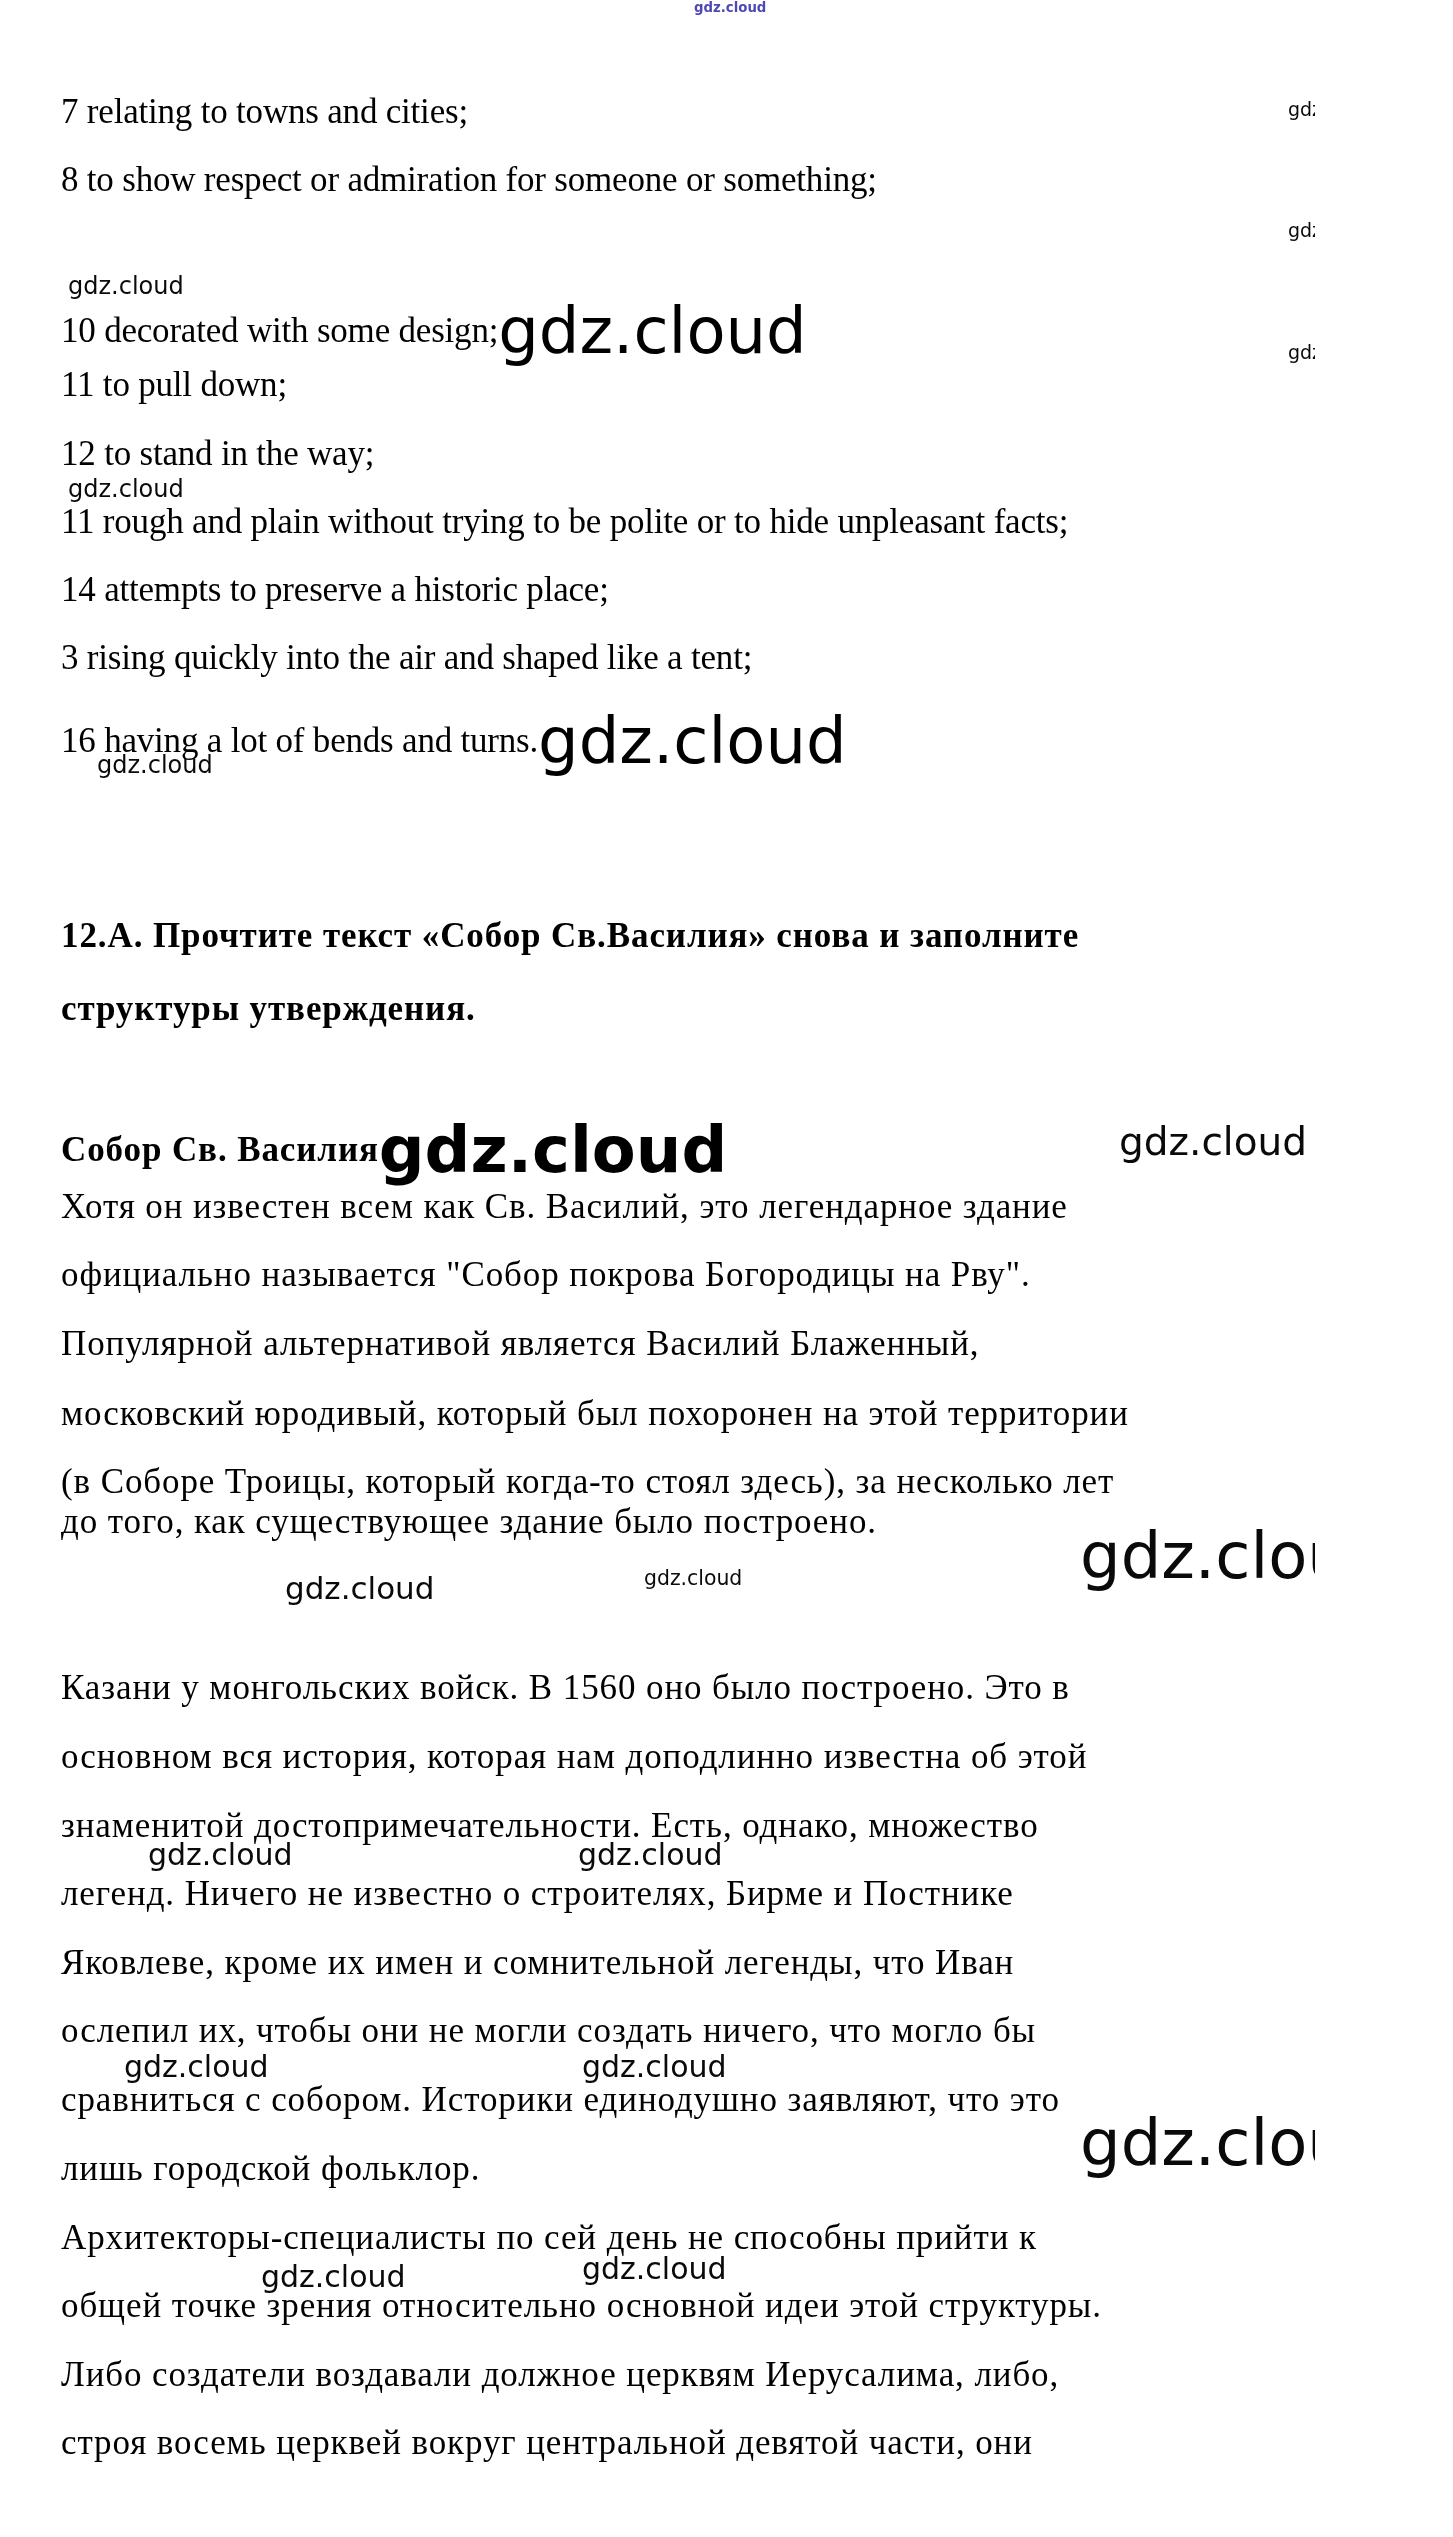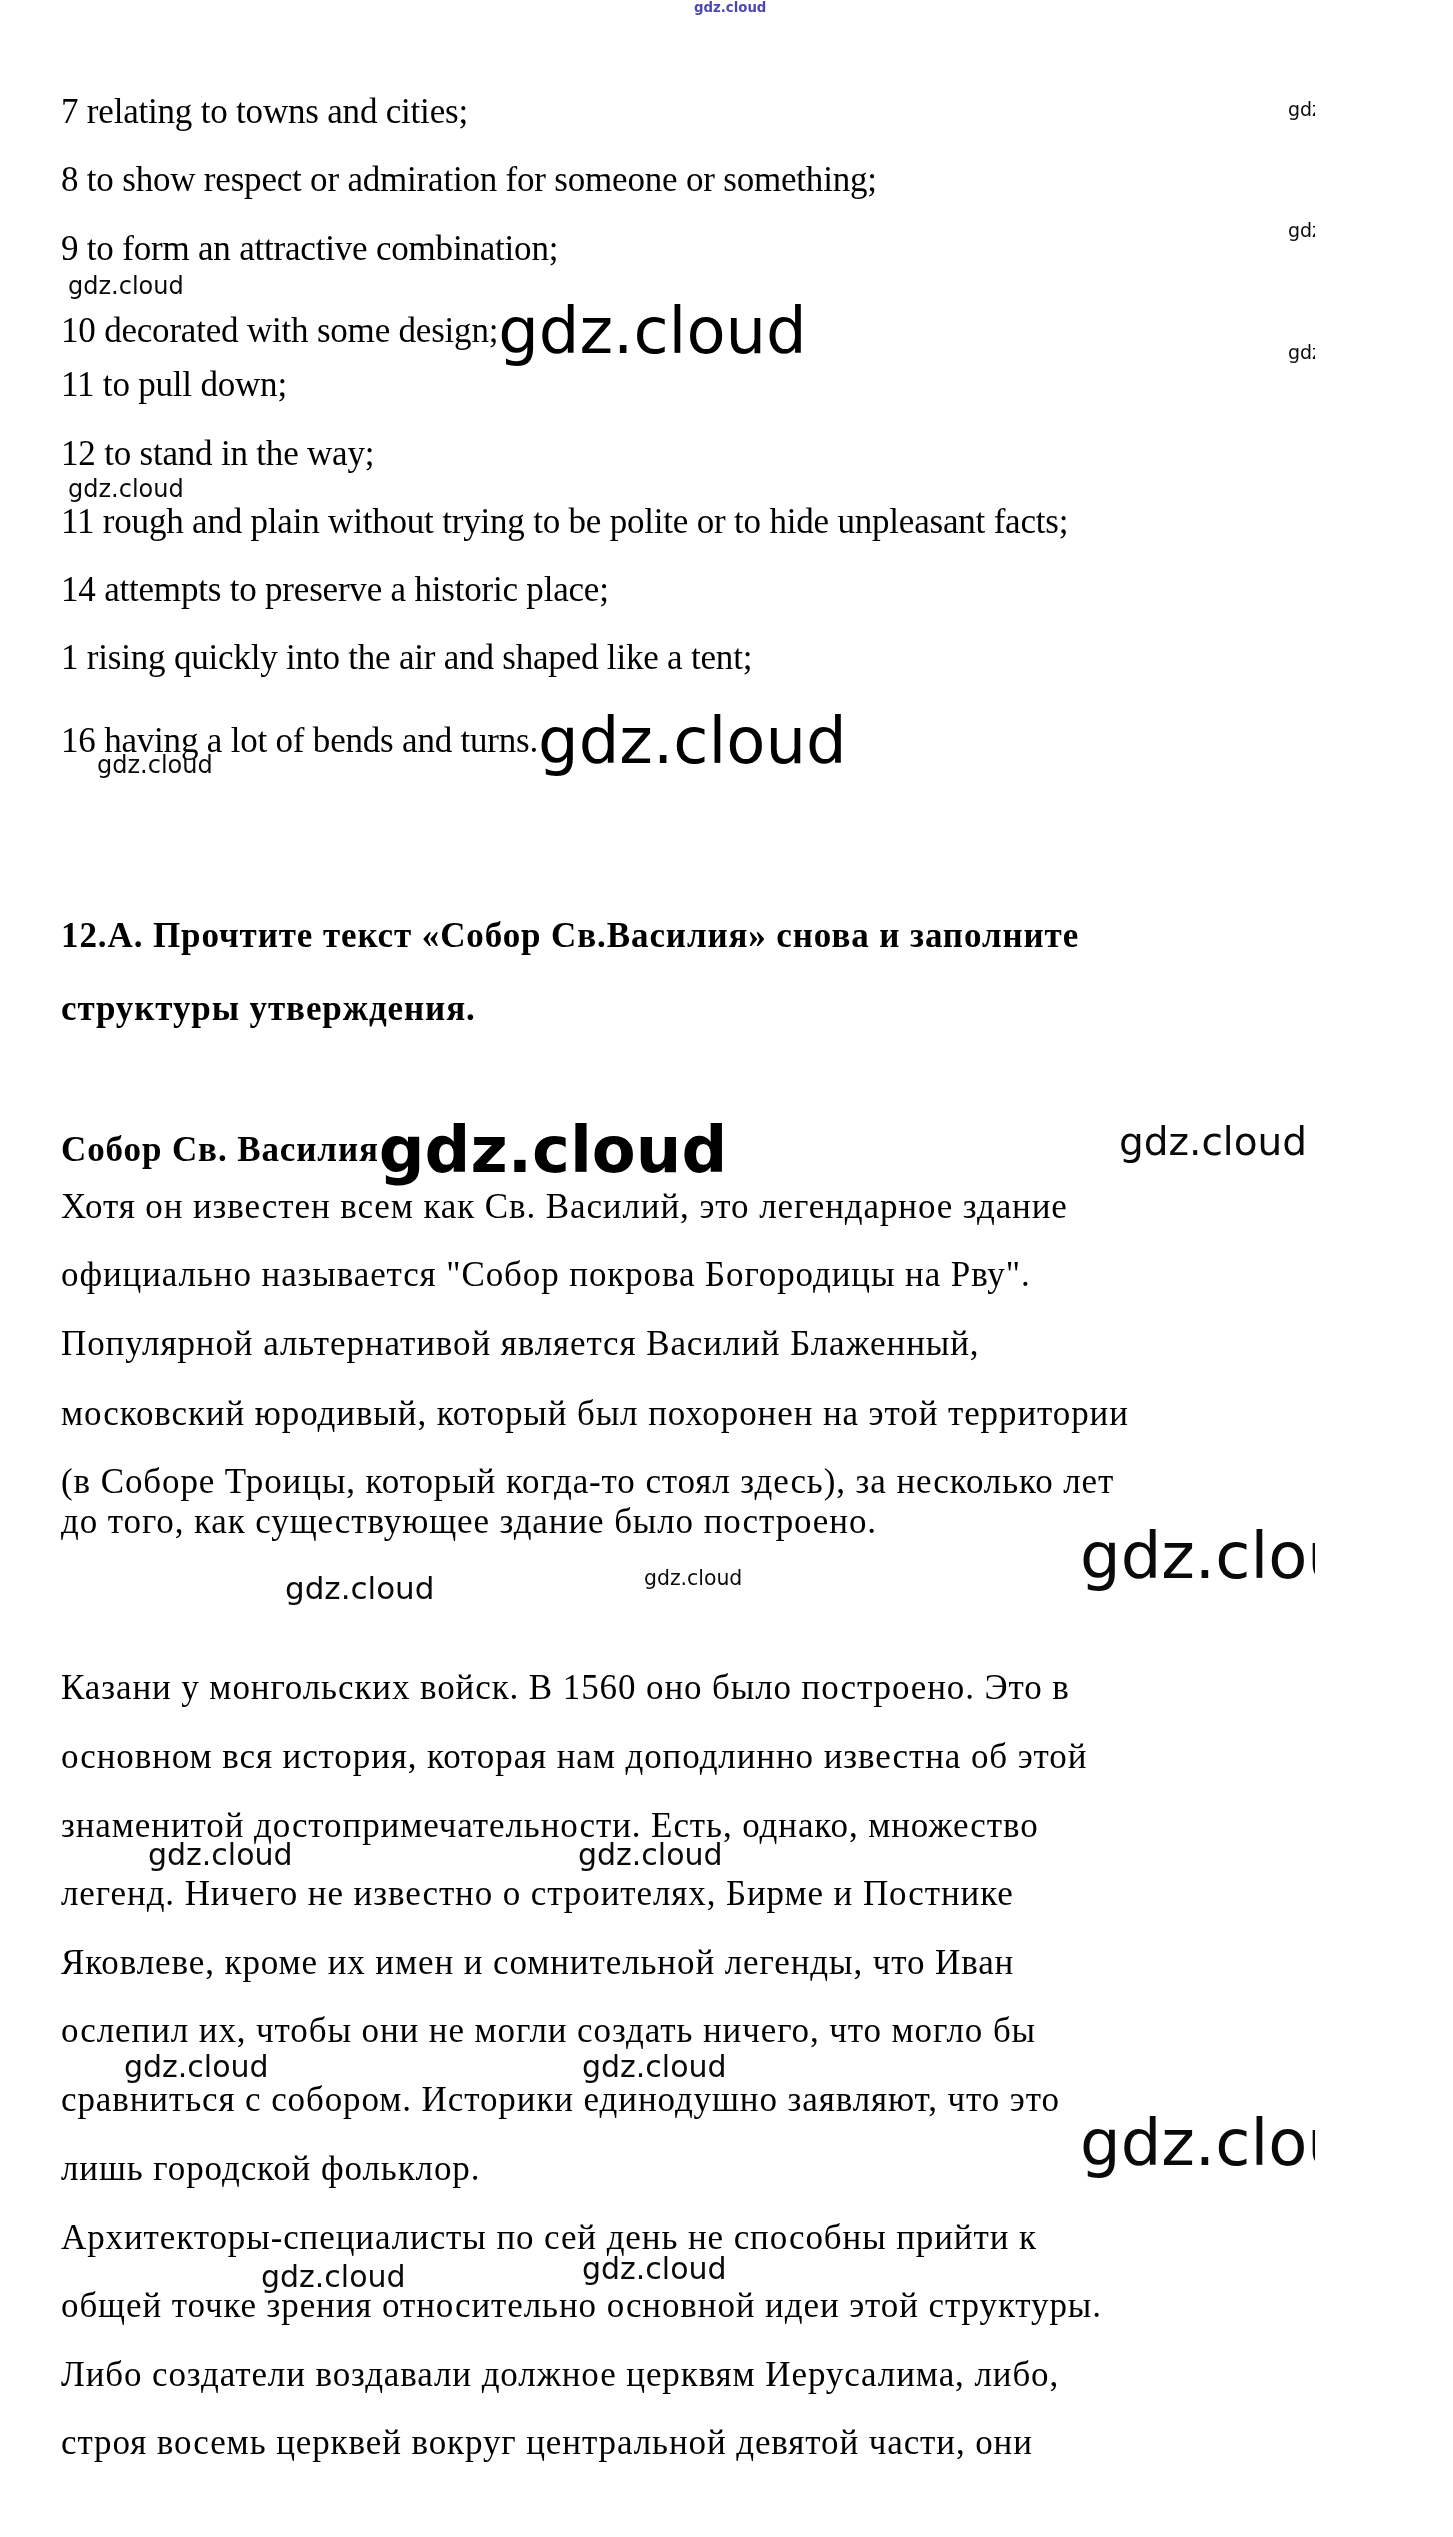--- a/index.html
+++ b/index.html
@@ -53,36 +53,35 @@
 <div class="page">
 
   <span class="wm wm-logo" style="left:694px; top:0.8px;">gdz.cloud</span>
 
   <span class="wm wm-xs" style="left:1288px; top:100px;">gdz.cloud</span>
   <span class="wm wm-xs" style="left:1288px; top:221px;">gdz.cloud</span>
   <span class="wm wm-xs" style="left:1288px; top:343px;">gdz.cloud</span>
 
   <div class="line" style="top:94px;">7 relating to towns and cities;</div>
   <div class="line" style="top:162px;">8 to show respect or admiration for someone or something;</div>
-  <div class="line" style="top:231px;">9 to form an attractive combination;</div>
 
   <span class="wm wm-sm" style="left:68px; top:274px;">gdz.cloud</span>
 
   <div class="line" style="top:299px;">
     <span>10 decorated with some design;</span><span class="wm-inline">gdz.cloud</span>
   </div>
 
   <div class="line" style="top:367px;">11 to pull down;</div>
   <div class="line" style="top:436px;">12 to stand in the way;</div>
 
   <span class="wm wm-sm" style="left:68px; top:477px;">gdz.cloud</span>
 
   <div class="line" style="top:504px;">11 rough and plain without trying to be polite or to hide unpleasant facts;</div>
   <div class="line" style="top:572px;">14 attempts to preserve a historic place;</div>
-  <div class="line" style="top:640px;">1 rising quickly into the air and shaped like a tent;</div>
+  <div class="line" style="top:640px;">3 rising quickly into the air and shaped like a tent;</div>
 
   <div class="line" style="top:709px;">
     <span>16 having a lot of bends and turns.</span><span class="wm-inline">gdz.cloud</span>
   </div>
 
   <span class="wm wm-sm" style="left:97px; top:753px;">gdz.cloud</span>
 
   <div class="line ru bold" style="top:918px;">12.А. Прочтите текст «Собор Св.Василия» снова и заполните</div>
   <div class="line ru bold" style="top:991px;">структуры утверждения.</div>
 

